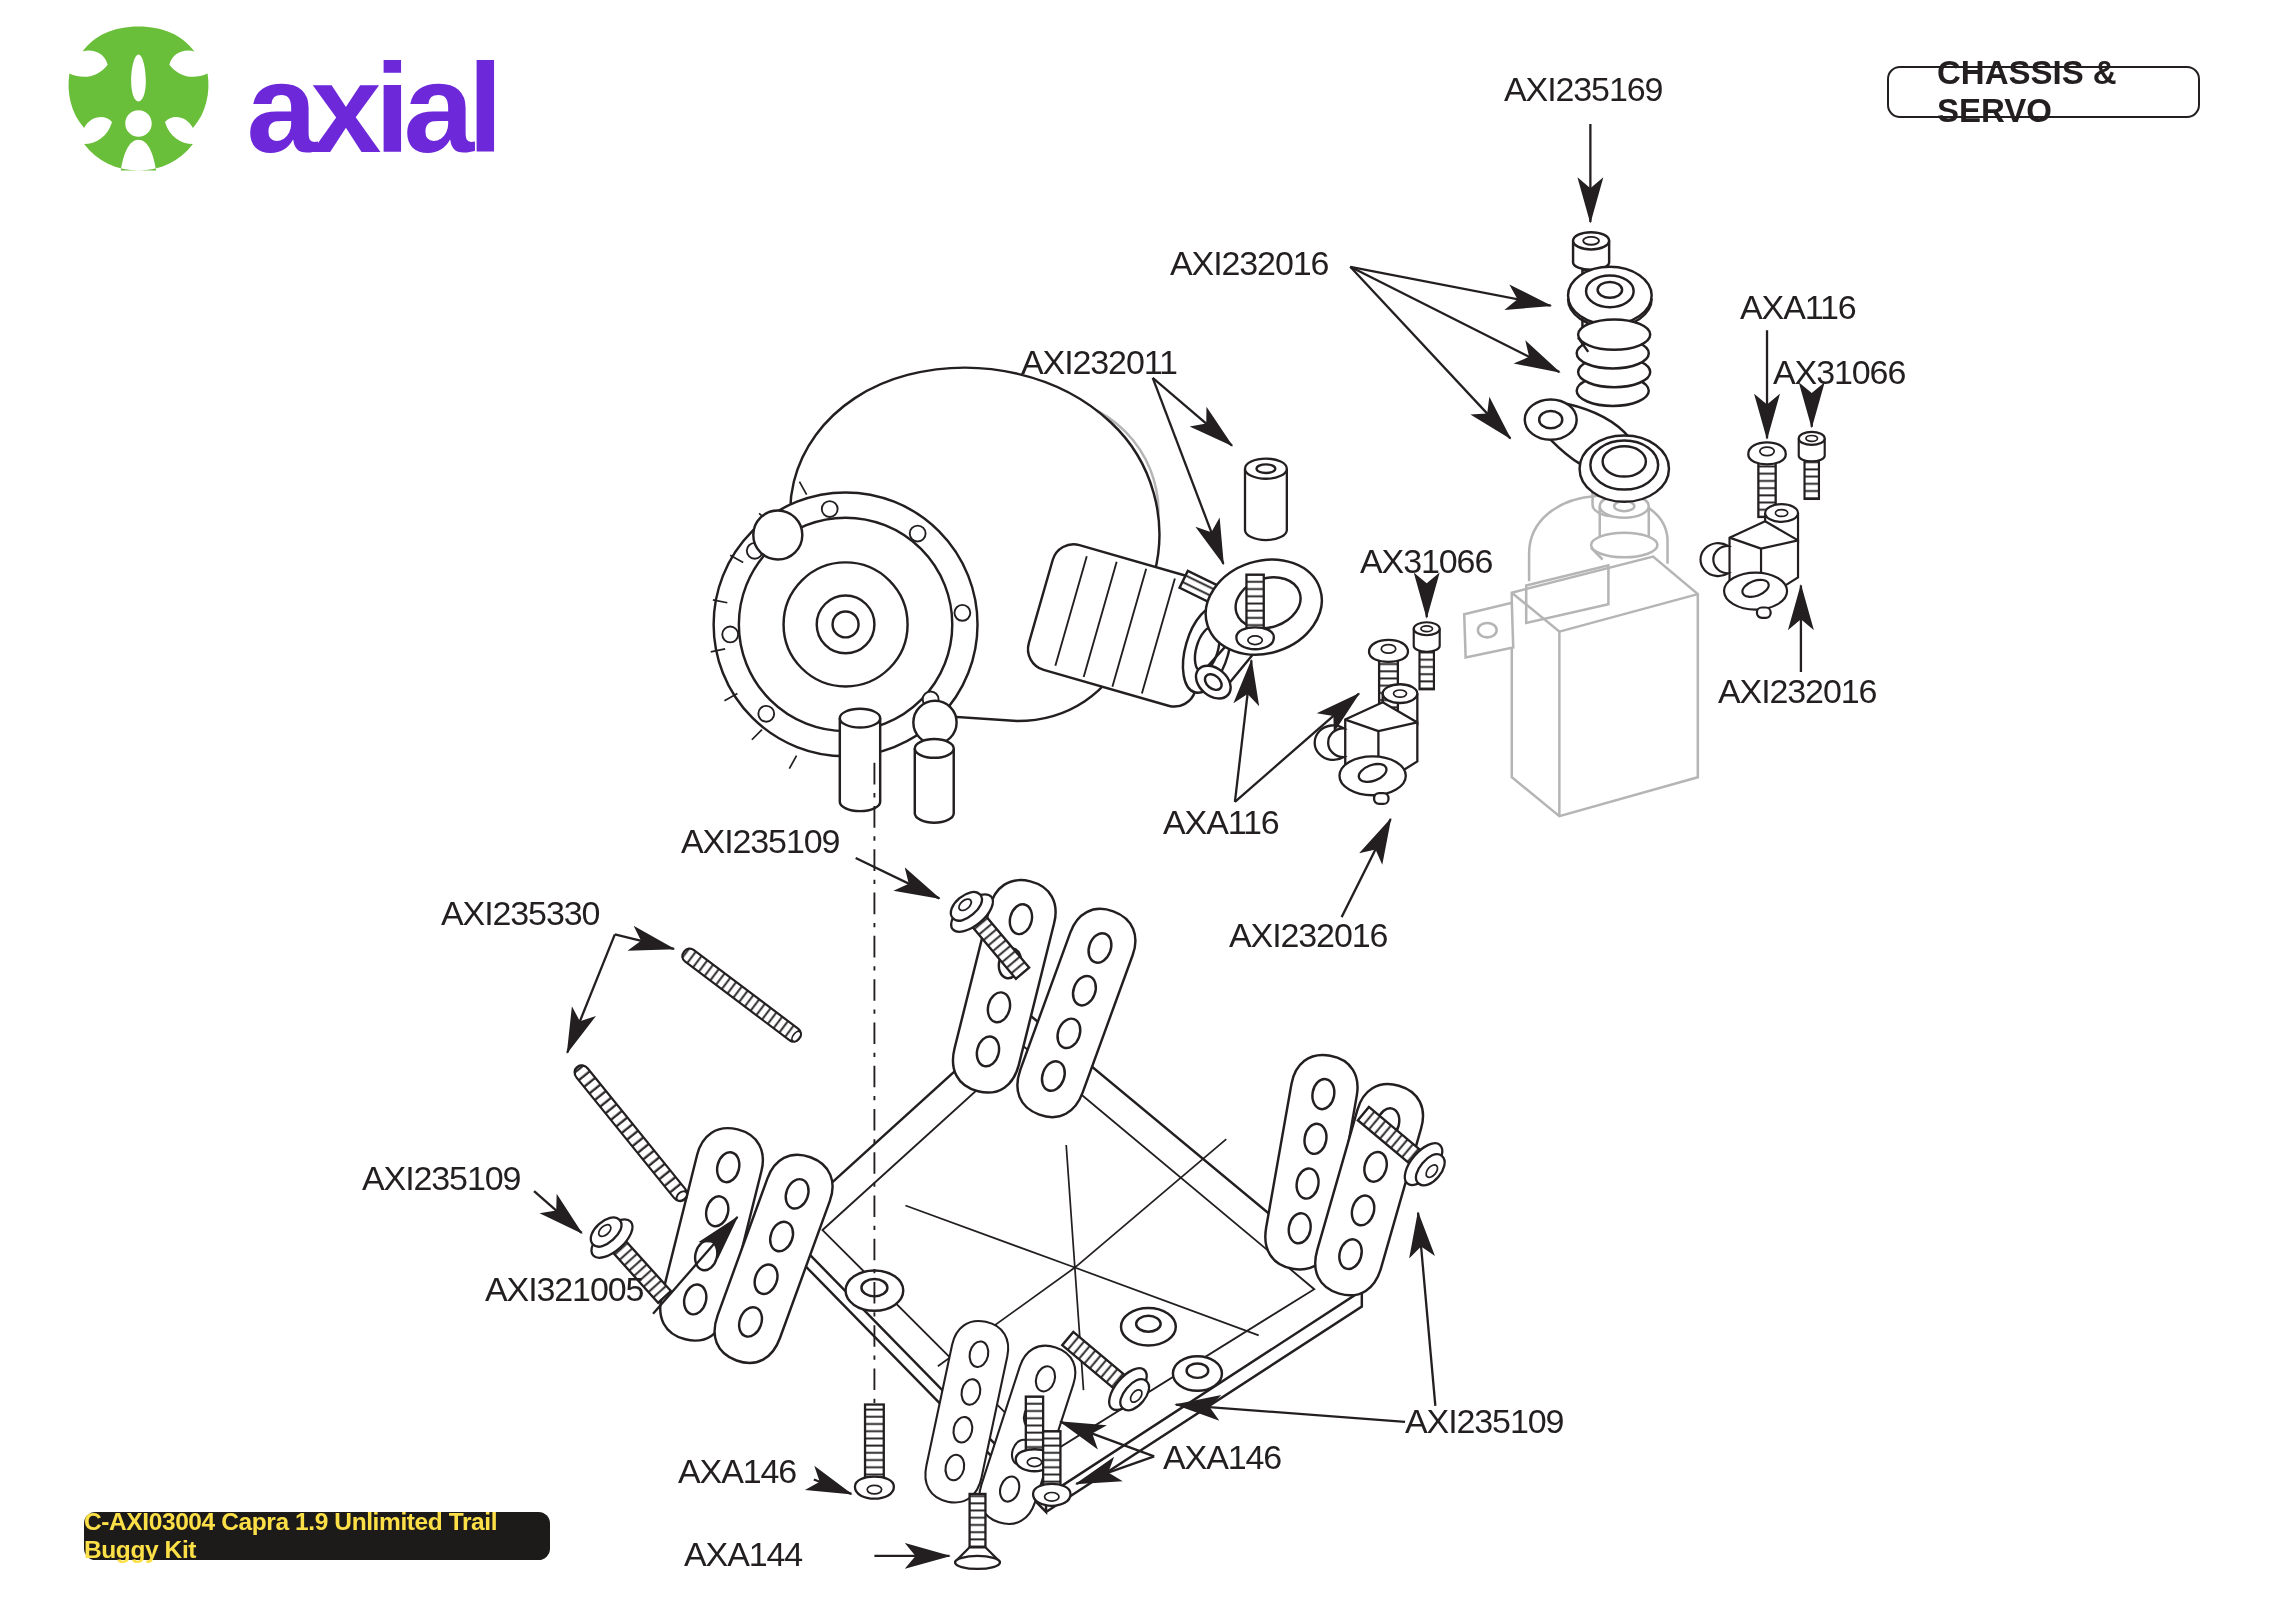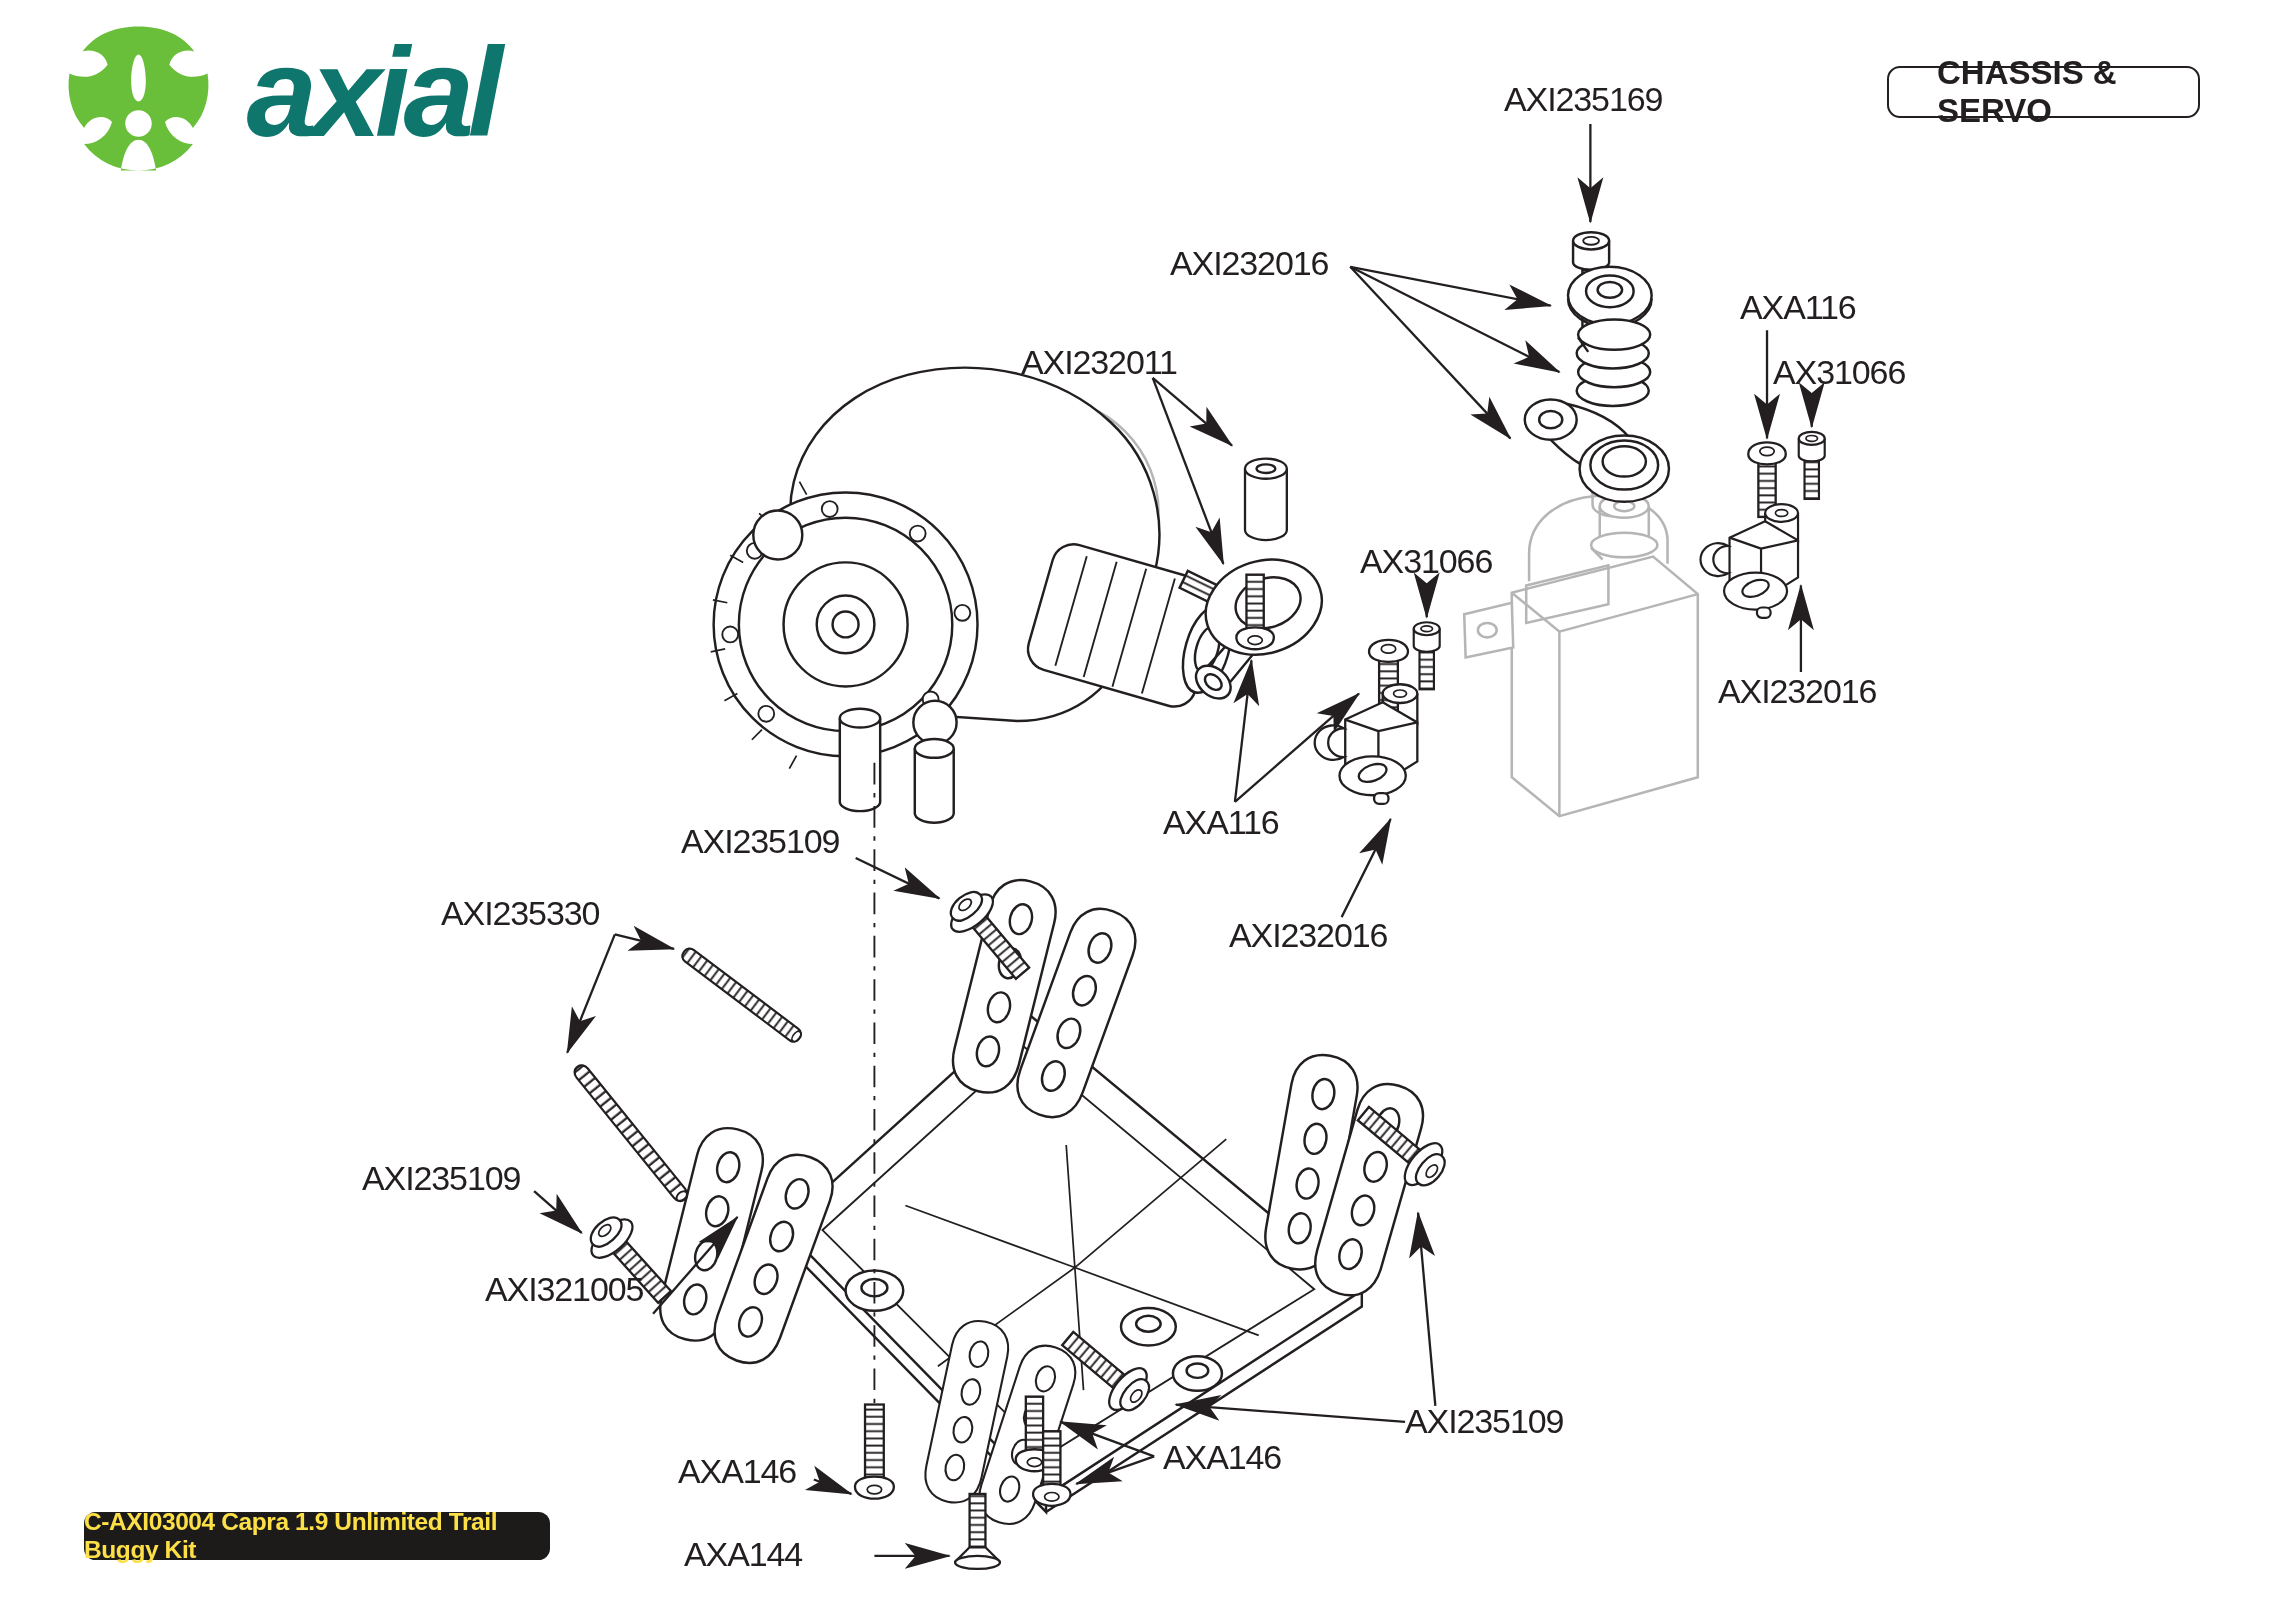--- a/index.html
+++ b/index.html
@@ -1,22 +1,22 @@
 <!DOCTYPE html>
 <html style="font-size:11.5px"><head>
 <meta charset="utf-8">
 <style>
   html,body{margin:0;padding:0;background:#ffffff;}
   .page{position:relative;width:2273px;height:1623px;background:#fff;overflow:hidden;
         font-family:"Liberation Sans",sans-serif;}
   
   .logo{position:absolute;left:55px;top:24.5px;display:flex;align-items:flex-start;}
   .emblem{width:167px;height:147px;}
-  .wordmark{font-size:127px;font-weight:bold;letter-spacing:-6.5px;color:#0f766e;
-            line-height:1;margin-left:24.5px;margin-top:4px;font-style:italic;}
+  .wordmark{font-size:127px;font-weight:bold;letter-spacing:-6.5px;color:#6d28d9;
+            line-height:1;margin-left:24.5px;margin-top:20px;}
   .section-box{position:absolute;left:1887px;top:66px;width:313px;height:52px;
                border:2.9px solid #231f20;border-radius:13px;display:flex;align-items:center;
                justify-content:center;font-size:33px;font-weight:bold;color:#231f20;
                letter-spacing:0px;box-sizing:border-box;background:#fff;padding-left:48px;}
   
   .callout{position:absolute;font-size:34px;letter-spacing:-1.1px;color:#231f20;
            white-space:nowrap;line-height:1.05;}
   
   .kit-badge{position:absolute;left:84px;top:1512px;width:466px;height:48px;background:#1c1b1a;
              border-radius:11.5px;color:#fde047;display:flex;align-items:center;justify-content:center;
@@ -290,21 +290,21 @@
       <path d="M905,1822 L1022,1688" marker-end="url(#ah)"></path>
       <path d="M1128,2052 L1180,2072" marker-end="url(#ah)"></path>
       <line x1="1212" y1="2158" x2="1316" y2="2158" marker-end="url(#ah)"></line>
       <path d="M1600,2020 L1470,1972" marker-end="url(#ah)"></path>
       <path d="M1600,2020 L1492,2058" marker-end="url(#ah)"></path>
       <path d="M1990,1950 L1966,1682" marker-end="url(#ah)"></path>
       <path d="M1948,1972 L1630,1948" marker-end="url(#ah)"></path>
     </g>
   </svg>
 
-  <div class="callout" style="left:1504px;top:82px">AXI235169</div>
+  <div class="callout" style="left:1504px;top:72px">AXI235169</div>
   <div class="callout" style="left:1170px;top:246px">AXI232016</div>
   <div class="callout" style="left:1021px;top:345px">AXI232011</div>
   <div class="callout" style="left:1740px;top:290px">AXA116</div>
   <div class="callout" style="left:1773px;top:355px">AX31066</div>
   <div class="callout" style="left:1360px;top:544px">AX31066</div>
   <div class="callout" style="left:1163px;top:805px">AXA116</div>
   <div class="callout" style="left:1229px;top:918px">AXI232016</div>
   <div class="callout" style="left:1718px;top:674px">AXI232016</div>
   <div class="callout" style="left:681px;top:824px">AXI235109</div>
   <div class="callout" style="left:441px;top:896px">AXI235330</div>

